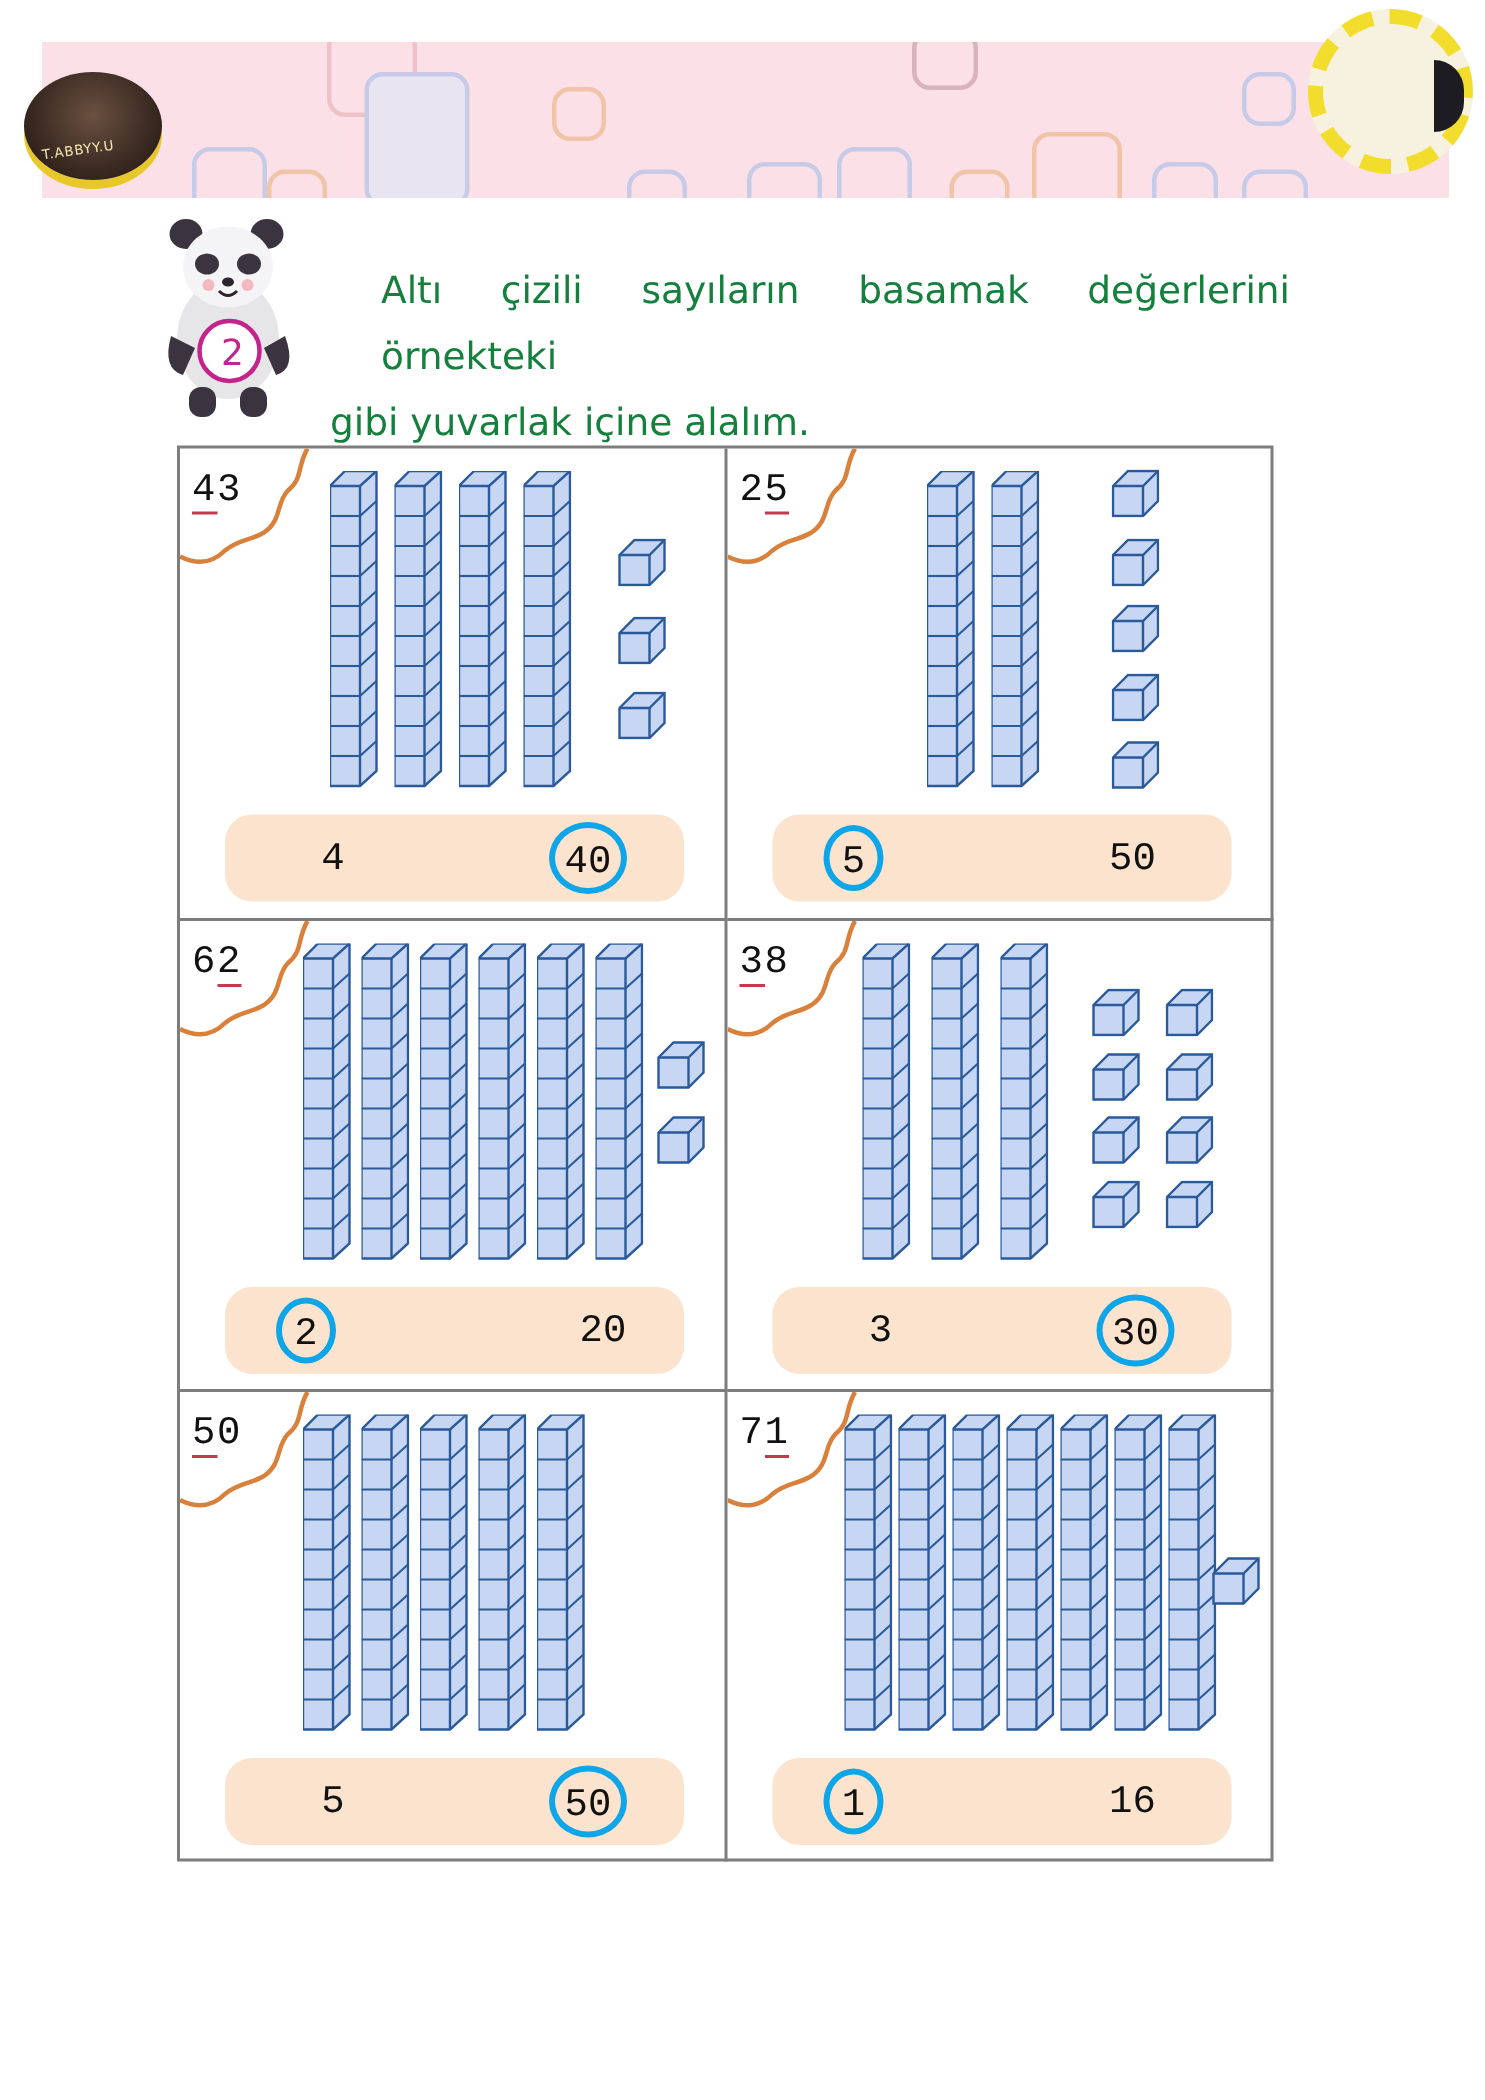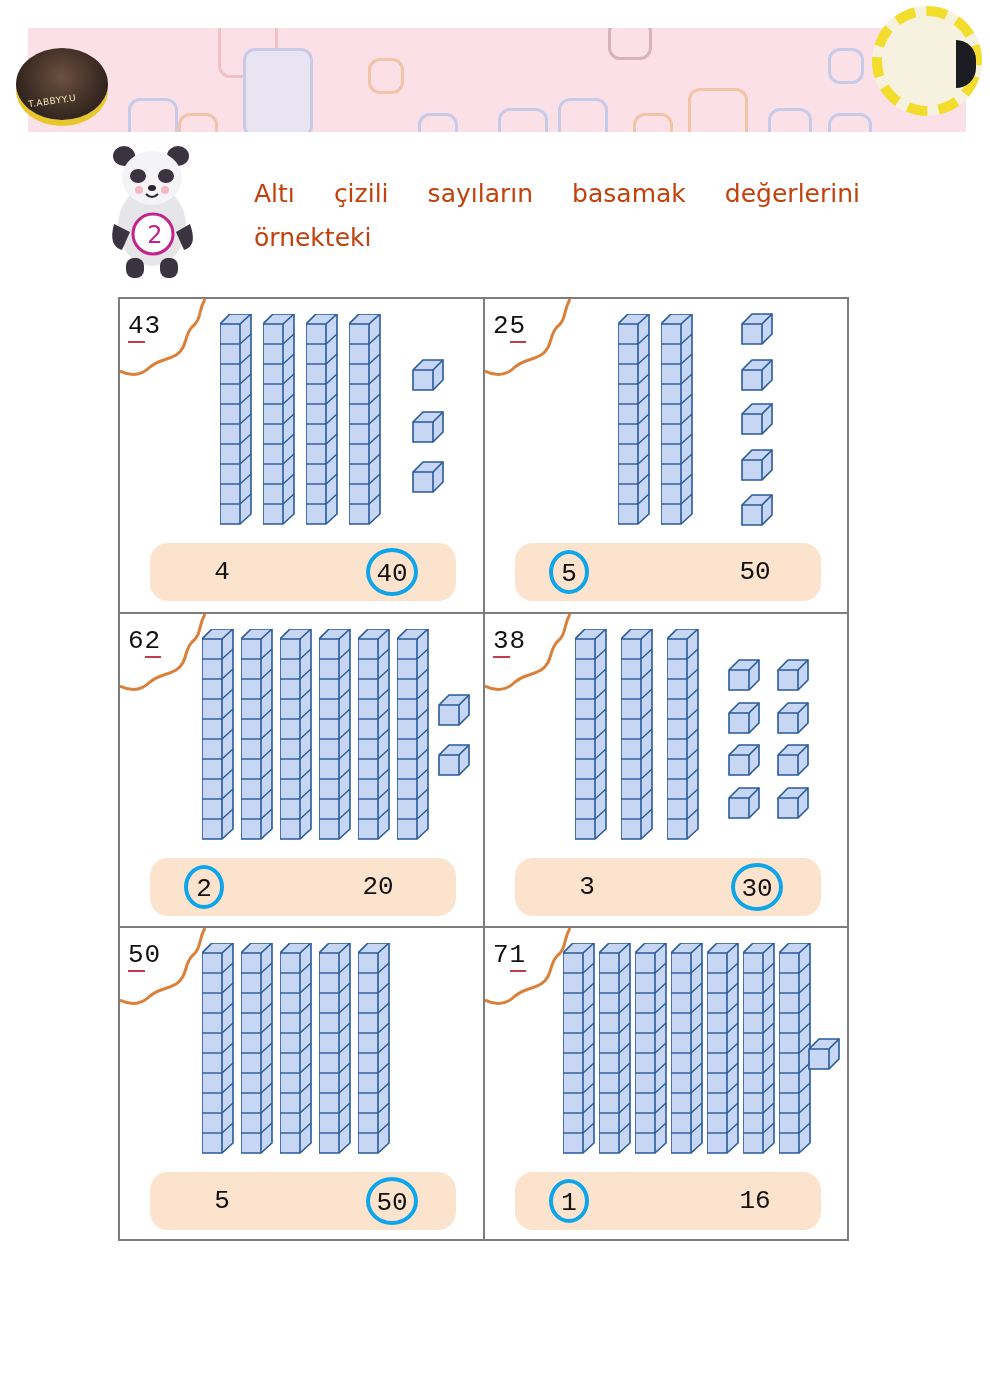--- a/index.html
+++ b/index.html
@@ -12,21 +12,21 @@
   .seal-left { position: absolute; left: 16px; top: 48px; width: 92px; height: 72px; border-radius: 50%;
                background: radial-gradient(ellipse at 50% 40%, #6b5040 0%, #3a2a22 60%, #1d1410 100%);
                box-shadow: 0 6px 0 #e8c728; }
   .seal-left-text { position: absolute; left: 28px; top: 96px; font-size: 9px; color: #f1e6b0; letter-spacing: 0.5px; transform: rotate(-8deg); }
   .seal-right { position: absolute; left: 872px; top: 6px; width: 110px; height: 110px; border-radius: 50%;
                 border: 10px dashed #f3dd2c; background: #f7f1df; }
   .seal-right-inner { position: absolute; left: 956px; top: 40px; width: 20px; height: 48px; border-radius: 0 24px 24px 0; background: #1c1c22; }
 
   
   .panda { position: absolute; left: 108px; top: 146px; width: 90px; height: 134px; }
-  .instruction { position: absolute; left: 220px; top: 172px; width: 640px; font-size: 25px; line-height: 44px; color: #c2410c; }
+  .instruction { position: absolute; left: 220px; top: 172px; width: 640px; font-size: 25px; line-height: 44px; color: #15803d; }
   .instruction .l1 { display: block; padding-left: 34px; text-align: justify; text-align-last: justify; }
   .instruction .l2 { display: block; }
 
   
   .grid { position: absolute; left: 118px; top: 297px; width: 731px; height: 944px; border: 2px solid #7d7d7d;
           display: grid; grid-template-columns: 365px 364px; grid-template-rows: 315px 314px 313px; font-family: Liberation Mono, monospace; }
   .cell { position: relative; border-right: 2px solid #7d7d7d; border-bottom: 2px solid #7d7d7d; overflow: hidden; }
   .cell:nth-child(2n) { border-right: none; }
   .cell:nth-child(n+5) { border-bottom: none; }
   .wave { position: absolute; left: 0; top: 0; width: 90px; height: 90px; }
@@ -80,20 +80,21 @@
   <path d="M6 78 Q0 100 14 104 L22 86 Z" fill="#3b3340"></path>
   <path d="M82 78 Q90 100 76 104 L68 86 Z" fill="#3b3340"></path>
   <circle cx="45" cy="88" r="20" fill="#ffffff" stroke="#c2248b" stroke-width="3"></circle>
   <rect x="18" y="112" width="18" height="20" rx="8" fill="#3b3340"></rect>
   <rect x="52" y="112" width="18" height="20" rx="8" fill="#3b3340"></rect>
 </svg>
 <div style="position:absolute;left:138px;top:218px;width:34px;height:34px;text-align:center;line-height:34px;font-size:24px;color:#c2248b;">2</div>
 
 <div class="instruction">
   <span class="l1">Altı çizili sayıların basamak değerlerini örnekteki</span>
+  <span class="l2">gibi yuvarlak içine alalım.</span>
 </div>
 
 <div class="grid" id="grid">
     <div class="cell">
       <svg class="wave" viewBox="0 0 90 90">
       <path d="M85 0 C78 12 82 20 72 28 C64 36 68 48 56 56 C46 62 40 60 30 68 C22 76 12 78 0 72" fill="none" stroke="#d9803a" stroke-width="3"></path>
       </svg>
       <div class="num"><span class="ul">4</span><span class="">3</span></div>
       <div class="rods" style="left:100px;gap:11px;">
         <span>
@@ -466,21 +467,21 @@
       <polyline points="1,11 21,11 31,1" fill="none" stroke="#2a5a9a" stroke-width="1.6"></polyline>
       <line x1="21" y1="11" x2="21" y2="31" stroke="#2a5a9a" stroke-width="1.6"></line>
     </svg></span>
       <span class="unit" style="left:318px;top:130px;"><svg width="32" height="32" viewBox="0 0 32 32">
       <polygon points="1,11 11,1 31,1 31,21 21,31 1,31" fill="#c6d6f3" stroke="#2a5a9a" stroke-width="1.6"></polygon>
       <polyline points="1,11 21,11 31,1" fill="none" stroke="#2a5a9a" stroke-width="1.6"></polyline>
       <line x1="21" y1="11" x2="21" y2="31" stroke="#2a5a9a" stroke-width="1.6"></line>
     </svg></span>
       <div class="pill">
         <span class="val circled" style="left:34px;width:40px;height:44px;line-height:40px;top:7px;">2</span>
-        <span class="val" style="left:200px;width:56px;">20</span>
+        <span class="val" style="left:224px;width:56px;">20</span>
       </div>
     </div>
     <div class="cell">
       <svg class="wave" viewBox="0 0 90 90">
       <path d="M85 0 C78 12 82 20 72 28 C64 36 68 48 56 56 C46 62 40 60 30 68 C22 76 12 78 0 72" fill="none" stroke="#d9803a" stroke-width="3"></path>
       </svg>
       <div class="num"><span class="ul">3</span><span class="">8</span></div>
       <div class="rods" style="left:90px;gap:14px;">
         <span>
           <svg class="rod" width="32" height="212" viewBox="0 0 32 212">

